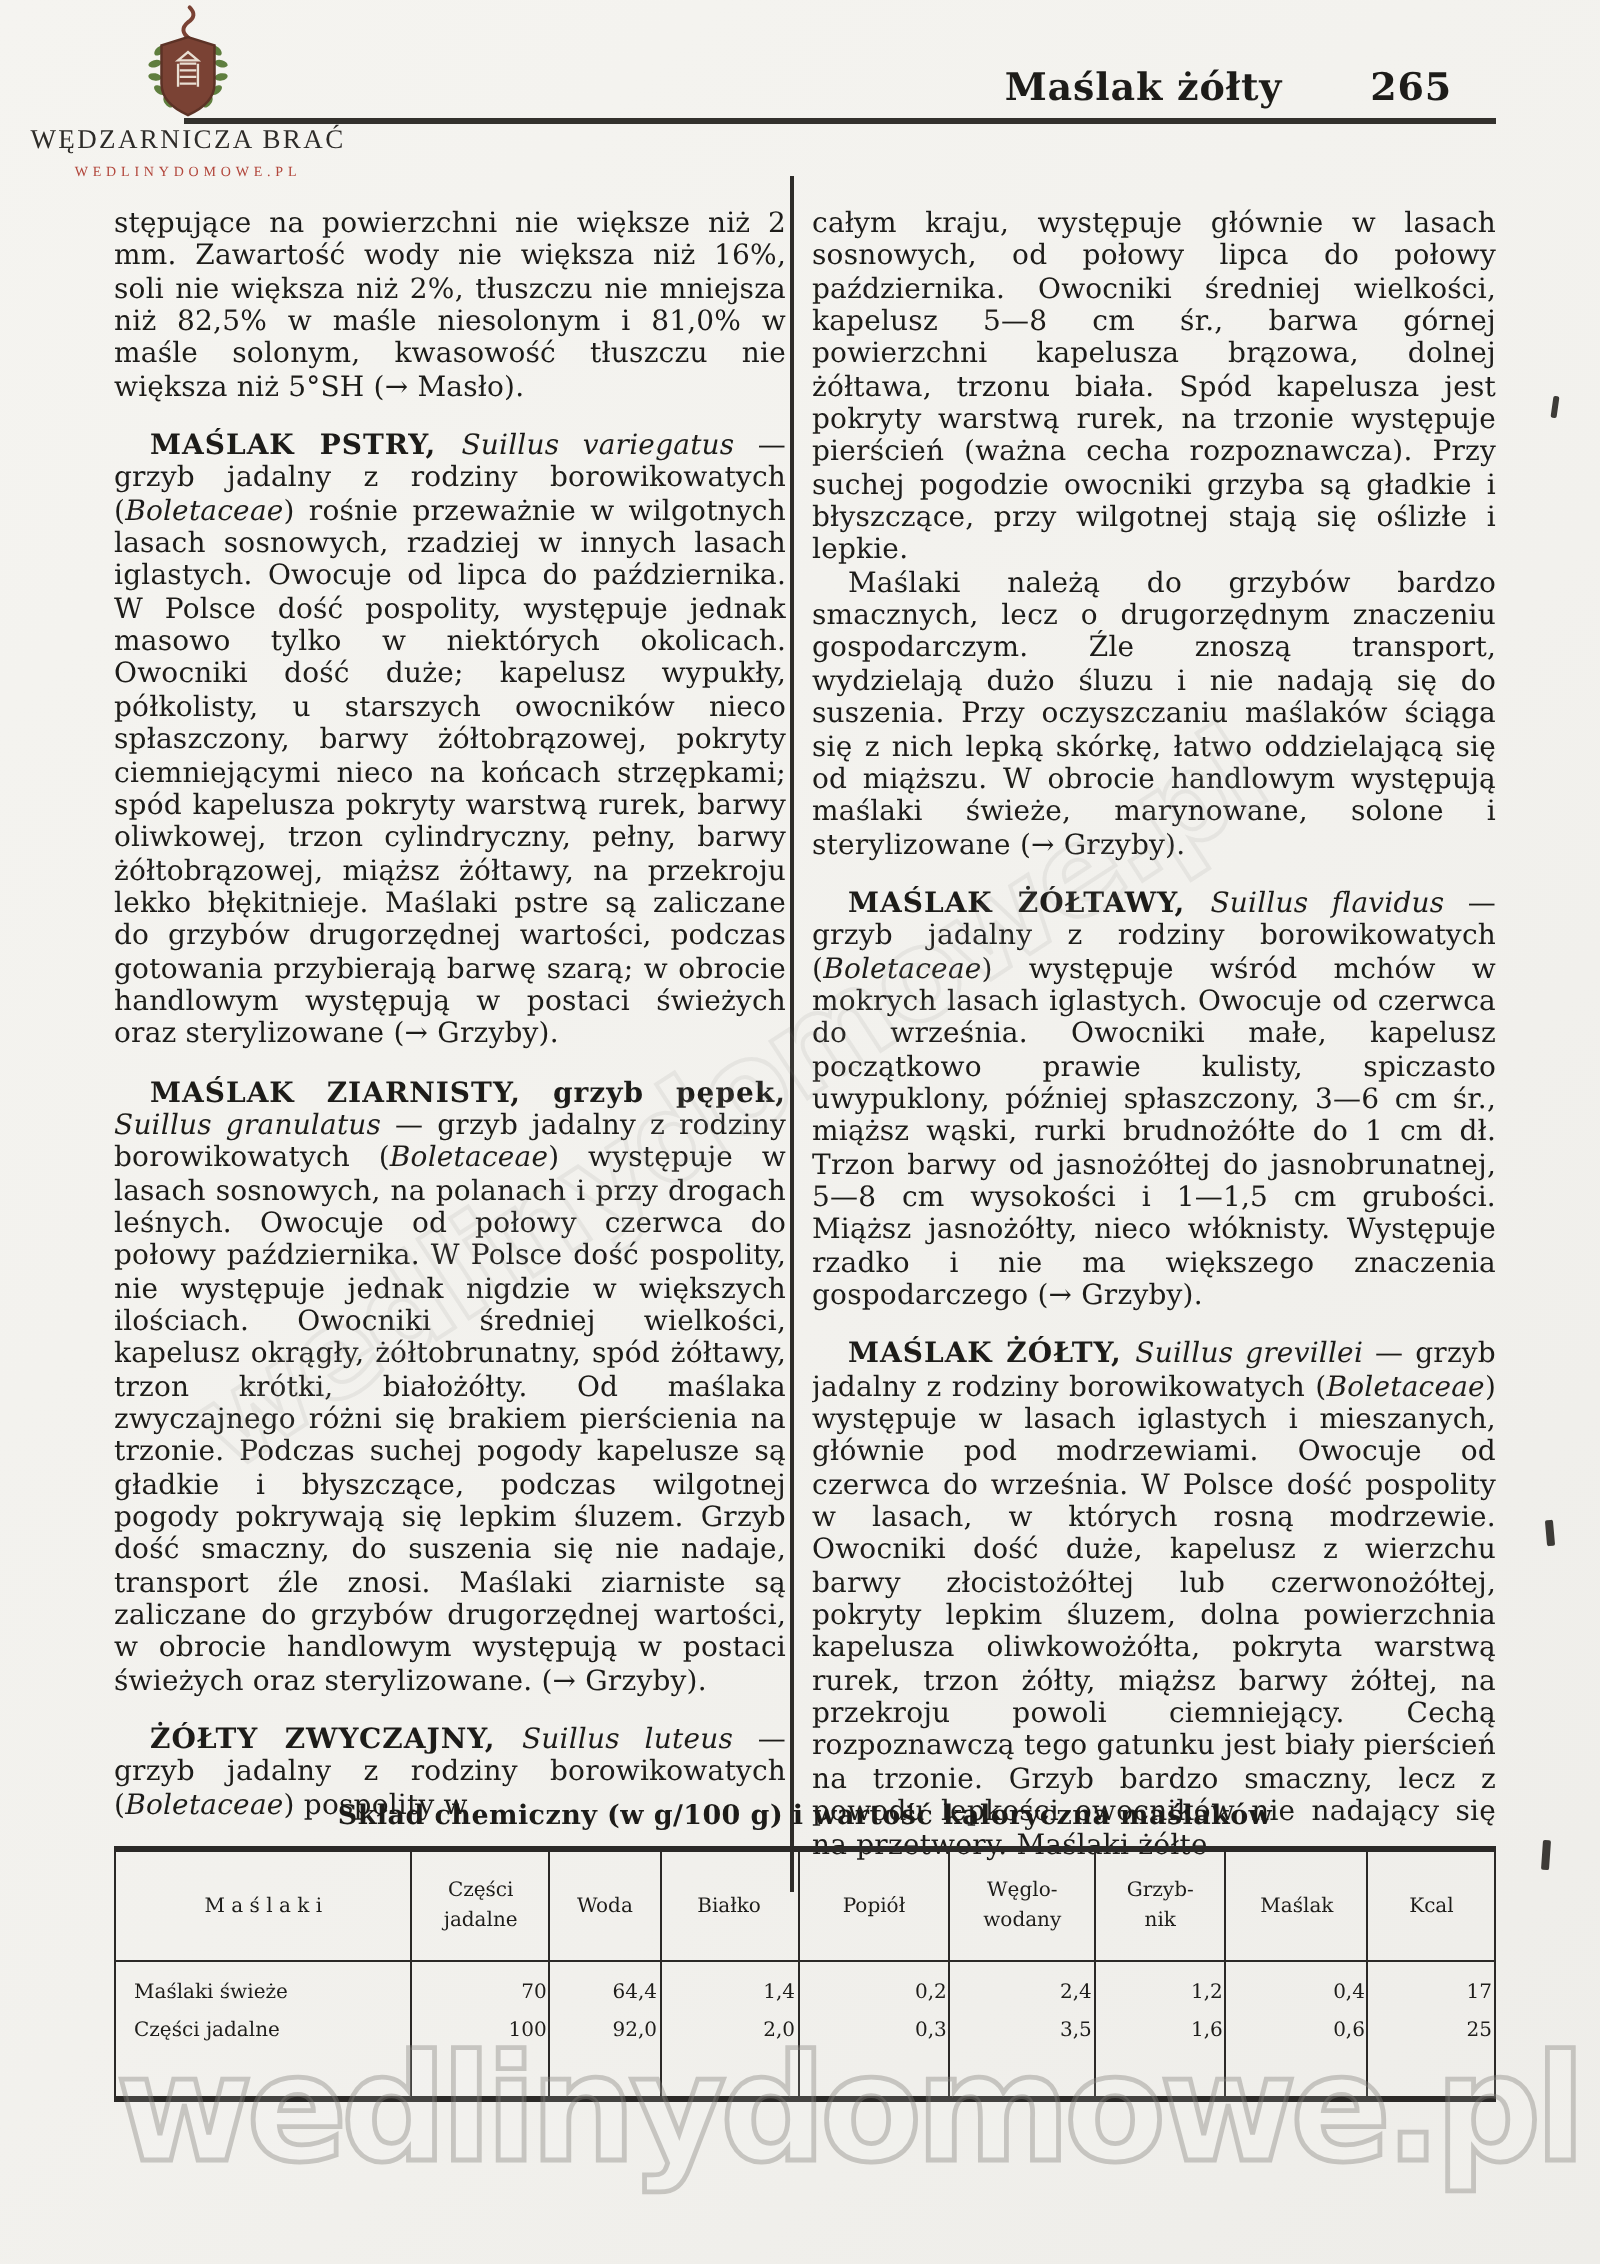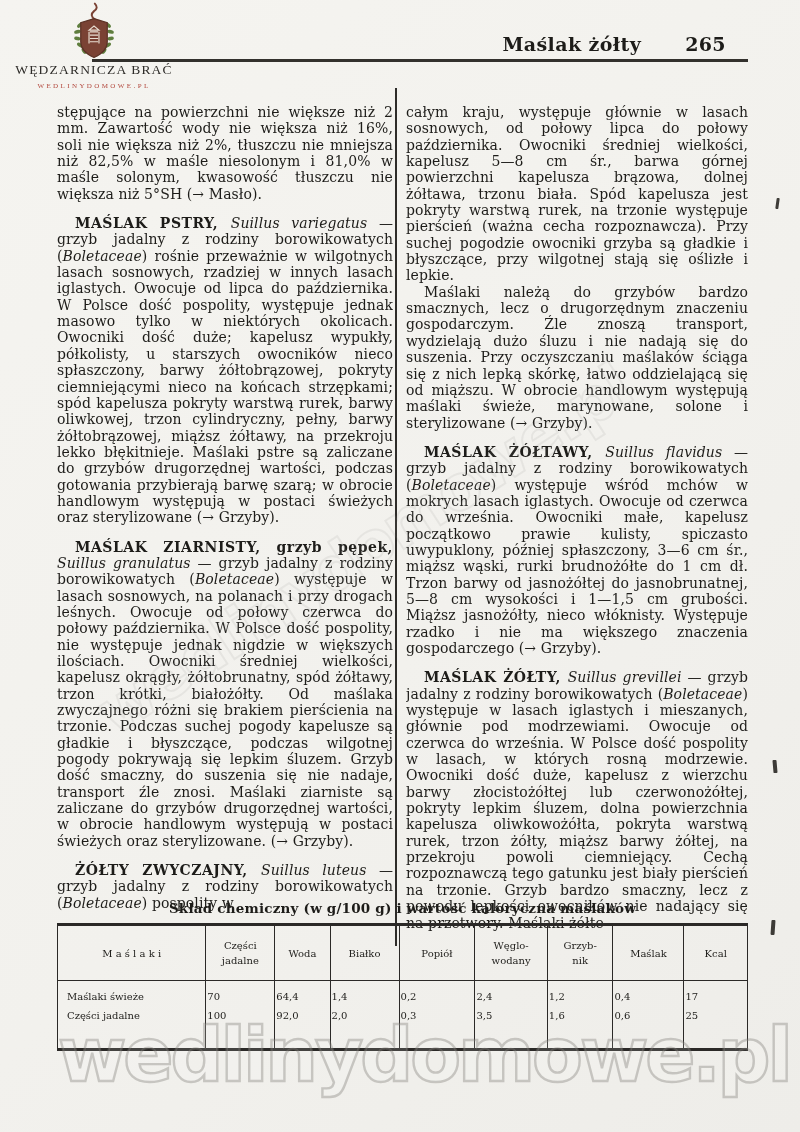--- a/index.html
+++ b/index.html
@@ -23,21 +23,21 @@
   p.par.gap{margin-top:13px;}
   p.par b{letter-spacing:0.5px;}
   
   .table-wrap{position:absolute;left:57px;top:900px;width:691px;}
   .table-title{text-align:center;font-weight:bold;font-size:13.5px;margin:0 0 7px 0;letter-spacing:0.2px;}
   table{width:100%;border-collapse:collapse;font-size:10px;
         border-top:3px solid #2b2927;border-bottom:3px solid #2b2927;
         border-left:1.6px solid #2b2927;border-right:1.6px solid #2b2927;}
   th{font-weight:normal;border:1.4px solid #2b2927;border-top:none;text-align:center;
      white-space:pre-line;padding:7px 2px;height:40px;vertical-align:middle;line-height:15px;}
-  td{border-left:1.4px solid #2b2927;border-right:1.4px solid #2b2927;text-align:left;
+  td{border-left:1.4px solid #2b2927;border-right:1.4px solid #2b2927;text-align:right;
      vertical-align:top;line-height:17px;}
   tr.r1 td{padding-top:7px;margin-top:40px;}
   tr.r2 td{padding-bottom:24px;}
   td.label{text-align:left;padding-left:9px;white-space:nowrap;}
   
   .wm{position:absolute;pointer-events:none;font-family:"DejaVu Sans",sans-serif;font-weight:bold;z-index:6;}
   .wm-bottom{left:58px;top:1012px;width:742px;font-size:74px;letter-spacing:-3px;
              color:rgba(255,255,255,0.12);-webkit-text-stroke:2.4px rgba(128,126,122,0.38);}
   .wm-mid{left:40px;top:470px;width:780px;font-size:62px;letter-spacing:-2px;
           color:rgba(255,255,255,0.05);-webkit-text-stroke:2px rgba(120,118,114,0.10);

